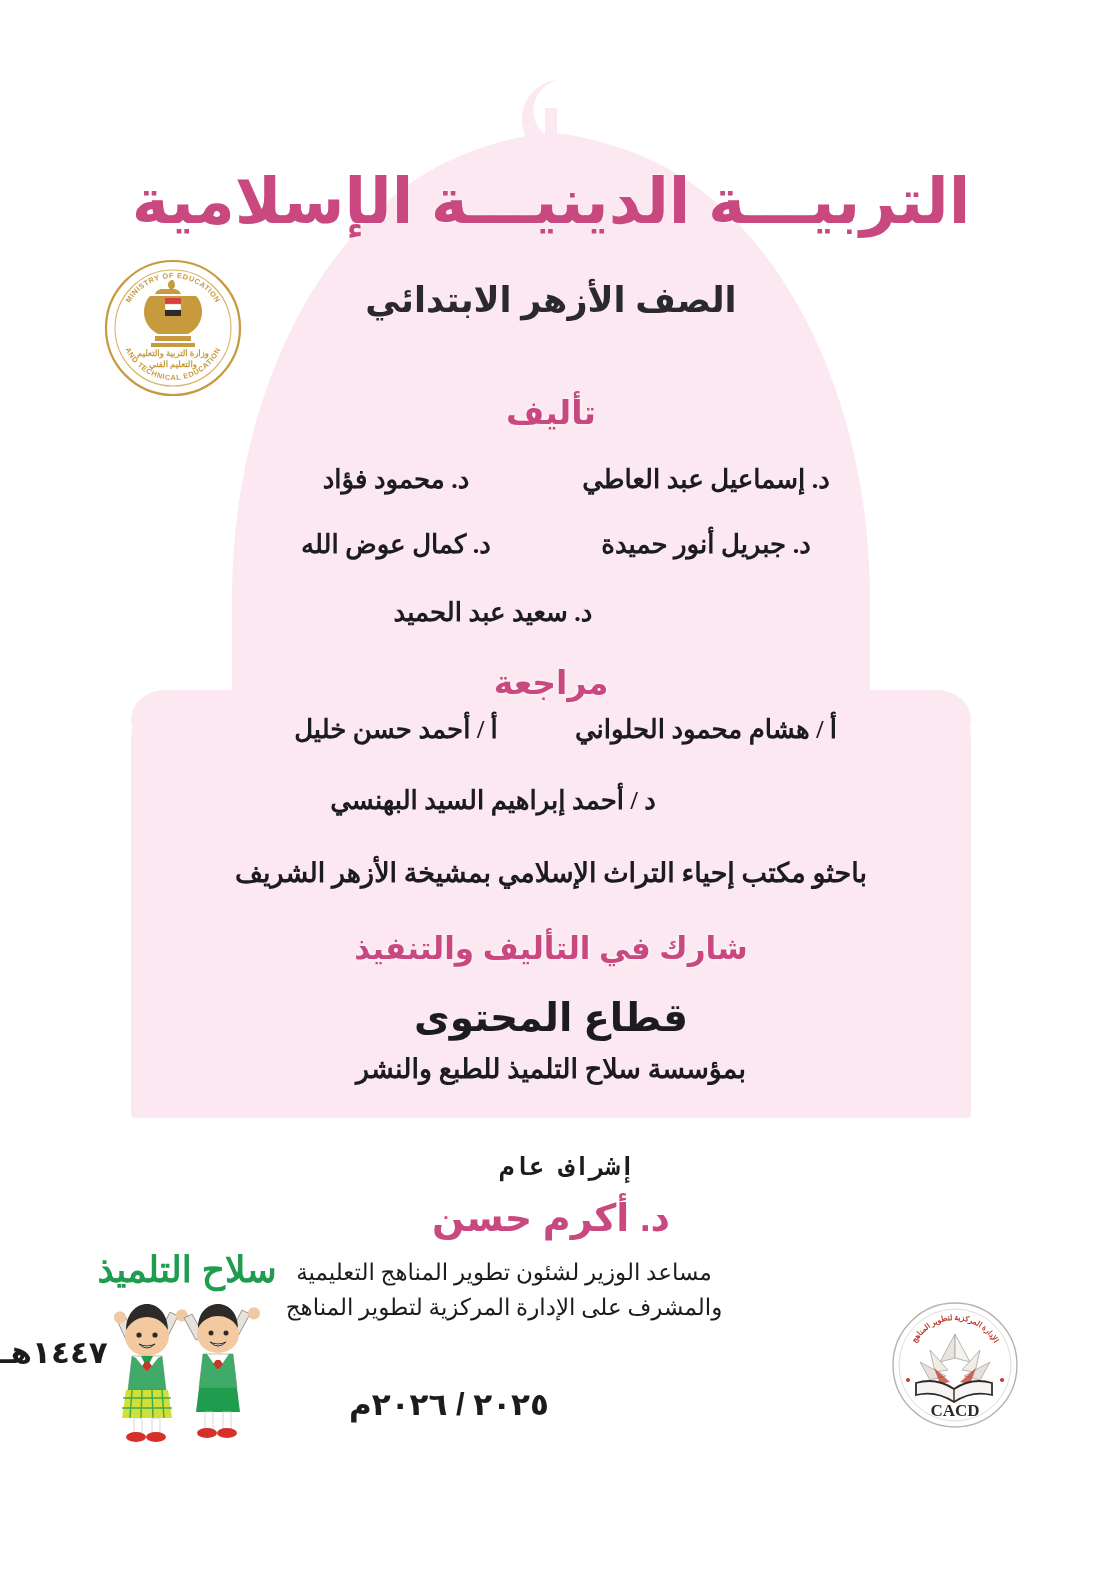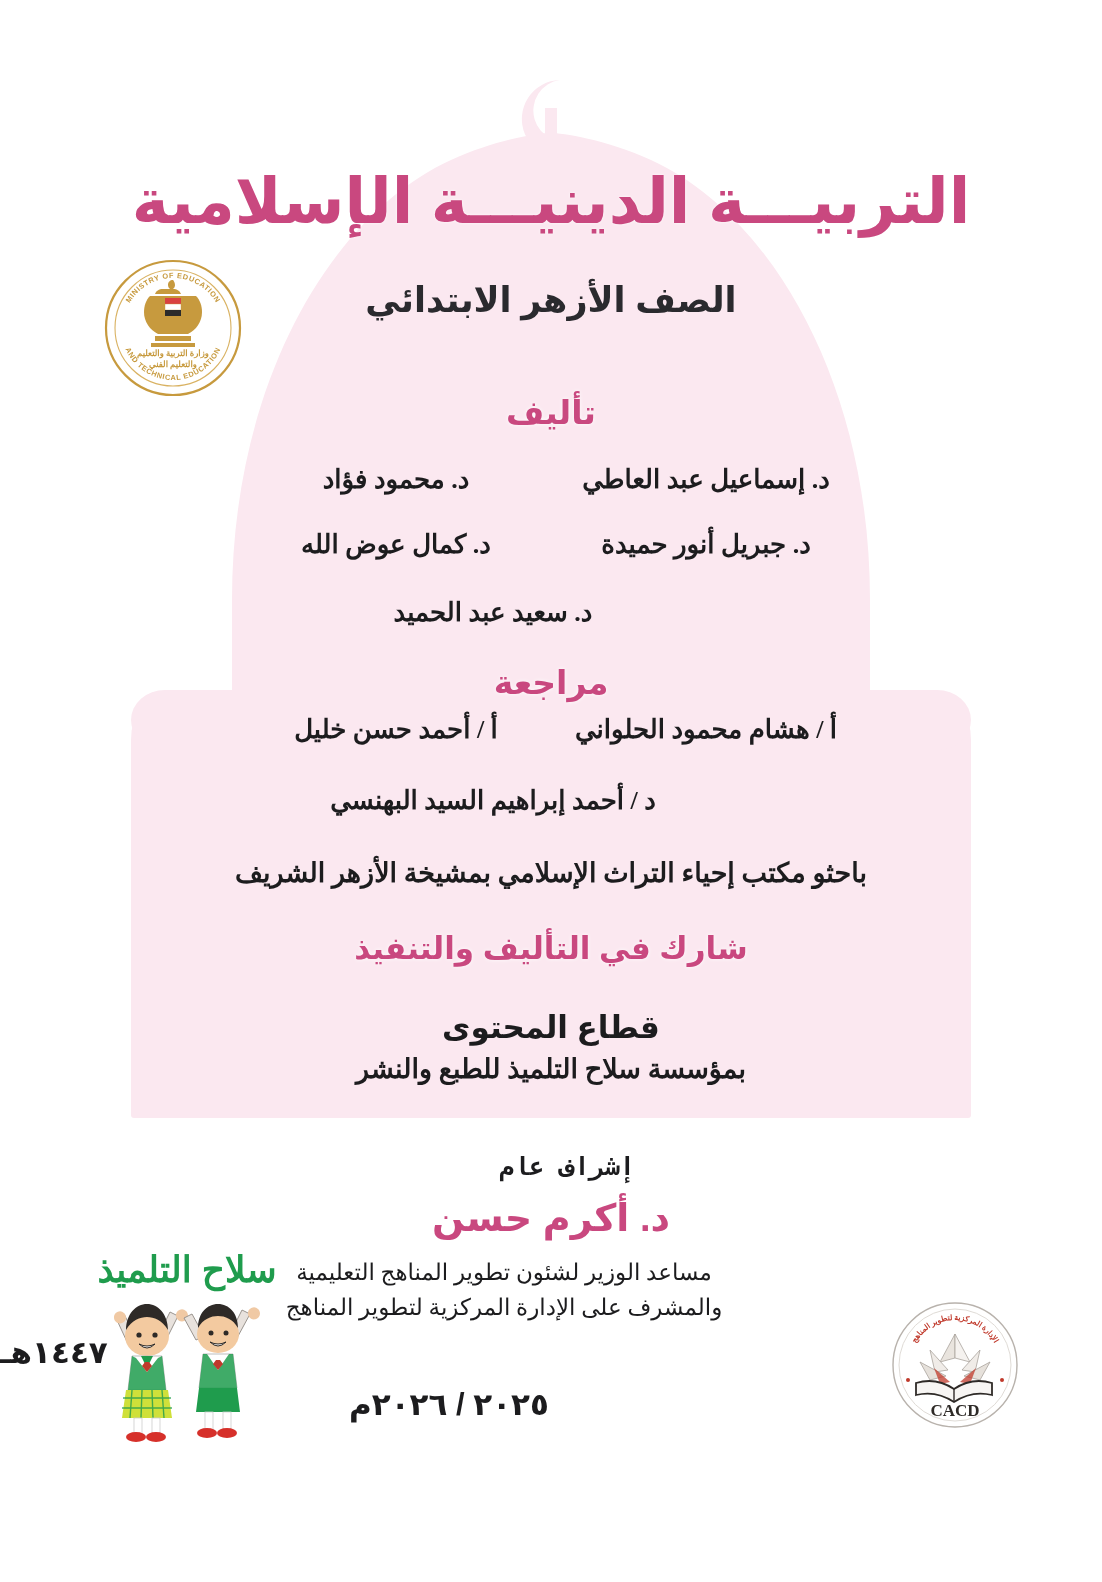--- a/index.html
+++ b/index.html
@@ -142,24 +142,23 @@
     left: 0;
     width: 1102px;
     text-align: center;
     font-family: "Liberation Serif", "DejaVu Serif", serif;
     color: #1c1c1e;
     font-weight: 700;
   }
   .affil-azhar { top: 857px; font-size: 27px; }
   .affil-sector {
     top: 995px;
-    font-size: 31px;
+    font-size: 39px;
     font-family: "Liberation Sans", "DejaVu Sans", sans-serif;
     font-weight: 700;
-    margin-top: 14px;
   }
   .affil-publisher { top: 1053px; font-size: 27px; }
 
   .supervision-label {
     position: absolute;
     top: 1152px;
     left: 16px;
     width: 1102px;
     text-align: center;
     font-family: Liberation Mono, monospace;

